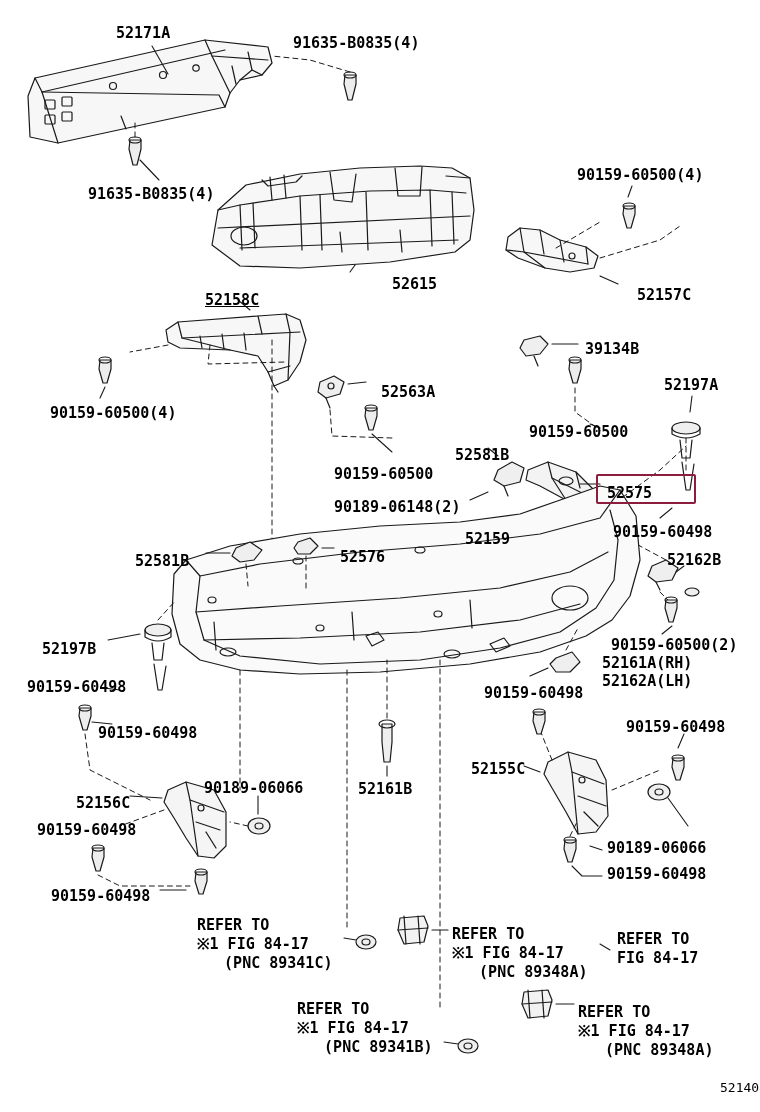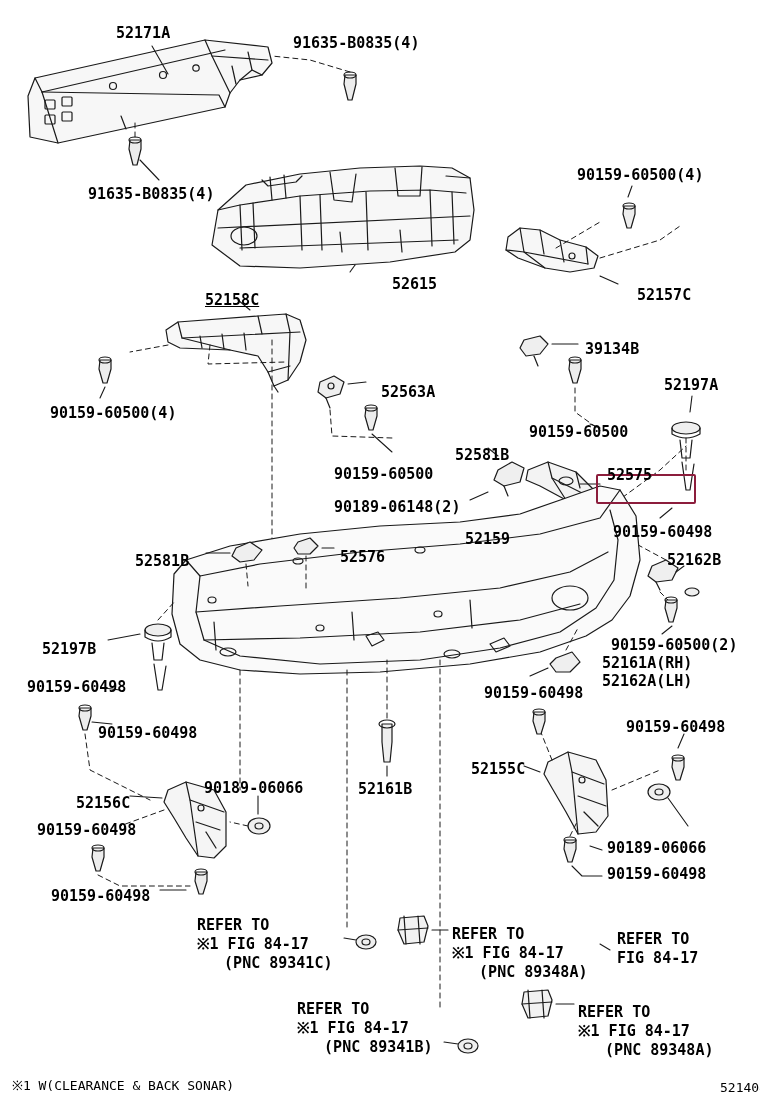--- a/index.html
+++ b/index.html
@@ -391,21 +391,21 @@
       <div class="lbl" style="left: 577px; top: 167px;">90159-60500(4)</div>
       <div class="lbl" style="left: 637px; top: 287px; text-align: center;">52157C</div>
       <div class="lbl" style="left: 205px; top: 292px; text-decoration: underline;">52158C</div>
       <div class="lbl" style="left: 585px; top: 341px;">39134B</div>
       <div class="lbl" style="left: 664px; top: 377px;">52197A</div>
       <div class="lbl" style="left: 373px; top: 384px; margin-left: 8px;">52563A</div>
       <div class="lbl" style="left: 50px; top: 405px;">90159-60500(4)</div>
       <div class="lbl" style="left: 529px; top: 424px;">90159-60500</div>
       <div class="lbl" style="left: 455px; top: 447px;">52581B</div>
       <div class="lbl" style="left: 334px; top: 466px;">90159-60500</div>
-      <div class="lbl" style="left: 607px; top: 467px;">52575</div>
+      <div class="lbl" style="left: 607px; top: 485px;">52575</div>
       <div class="lbl" style="left: 334px; top: 499px;">90189-06148(2)</div>
       <div class="lbl" style="left: 613px; top: 524px;">90159-60498</div>
       <div class="lbl" style="left: 424px; top: 531px; margin-left: 41px;">52159</div>
       <div class="lbl" style="left: 135px; top: 553px;">52581B</div>
       <div class="lbl" style="left: 340px; top: 549px;">52576</div>
       <div class="lbl" style="left: 667px; top: 552px;">52162B</div>
       <div class="lbl" style="left: 42px; top: 641px;">52197B</div>
       <div class="lbl" style="left: 27px; top: 679px;">90159-60498</div>
       <div class="lbl" style="left: 611px; top: 637px;">90159-60500(2)</div>
       <div class="lbl" style="left: 602px; top: 655px; text-align: right;">52161A(RH)</div>
@@ -421,16 +421,15 @@
       <div class="lbl" style="left: 607px; top: 840px;">90189-06066</div>
       <div class="lbl" style="left: 607px; top: 866px;">90159-60498</div>
       <div class="lbl" style="left: 51px; top: 888px;">90159-60498</div>
       <div class="lbl multi" style="left: 197px; top: 916px;"><div>REFER TO</div><div>※1 FIG 84-17</div><div>   (PNC 89341C)</div></div>
       <div class="lbl multi" style="left: 452px; top: 925px;"><div>REFER TO</div><div>※1 FIG 84-17</div><div>   (PNC 89348A)</div></div>
       <div class="lbl multi" style="left: 617px; top: 930px;"><div>REFER TO</div><div>FIG 84-17</div></div>
       <div class="lbl multi" style="left: 297px; top: 1000px;"><div>REFER TO</div><div>※1 FIG 84-17</div><div>   (PNC 89341B)</div></div>
       <div class="lbl multi" style="left: 578px; top: 1003px;"><div>REFER TO</div><div>※1 FIG 84-17</div><div>   (PNC 89348A)</div></div>
     </div>
 
-  <div class="footer-note" style="left:12px; top:1076px;">※1 W(CLEARANCE &amp; BACK SONAR)</div>
   <div class="diagram-id" style="left:696px; top:1080px;">521404E</div>
 
 </div>
 
 </body></html>

